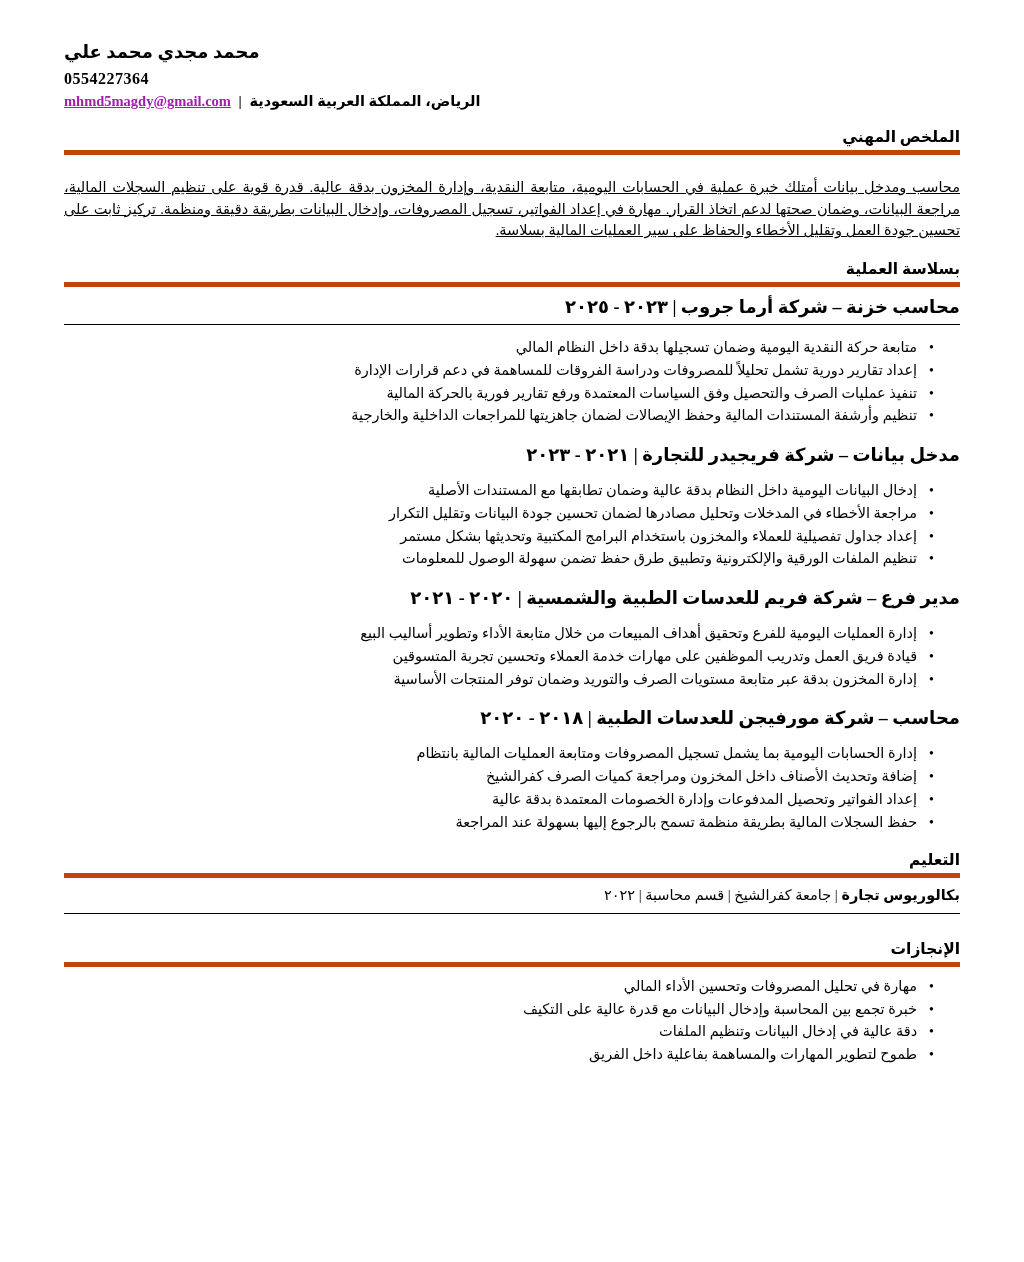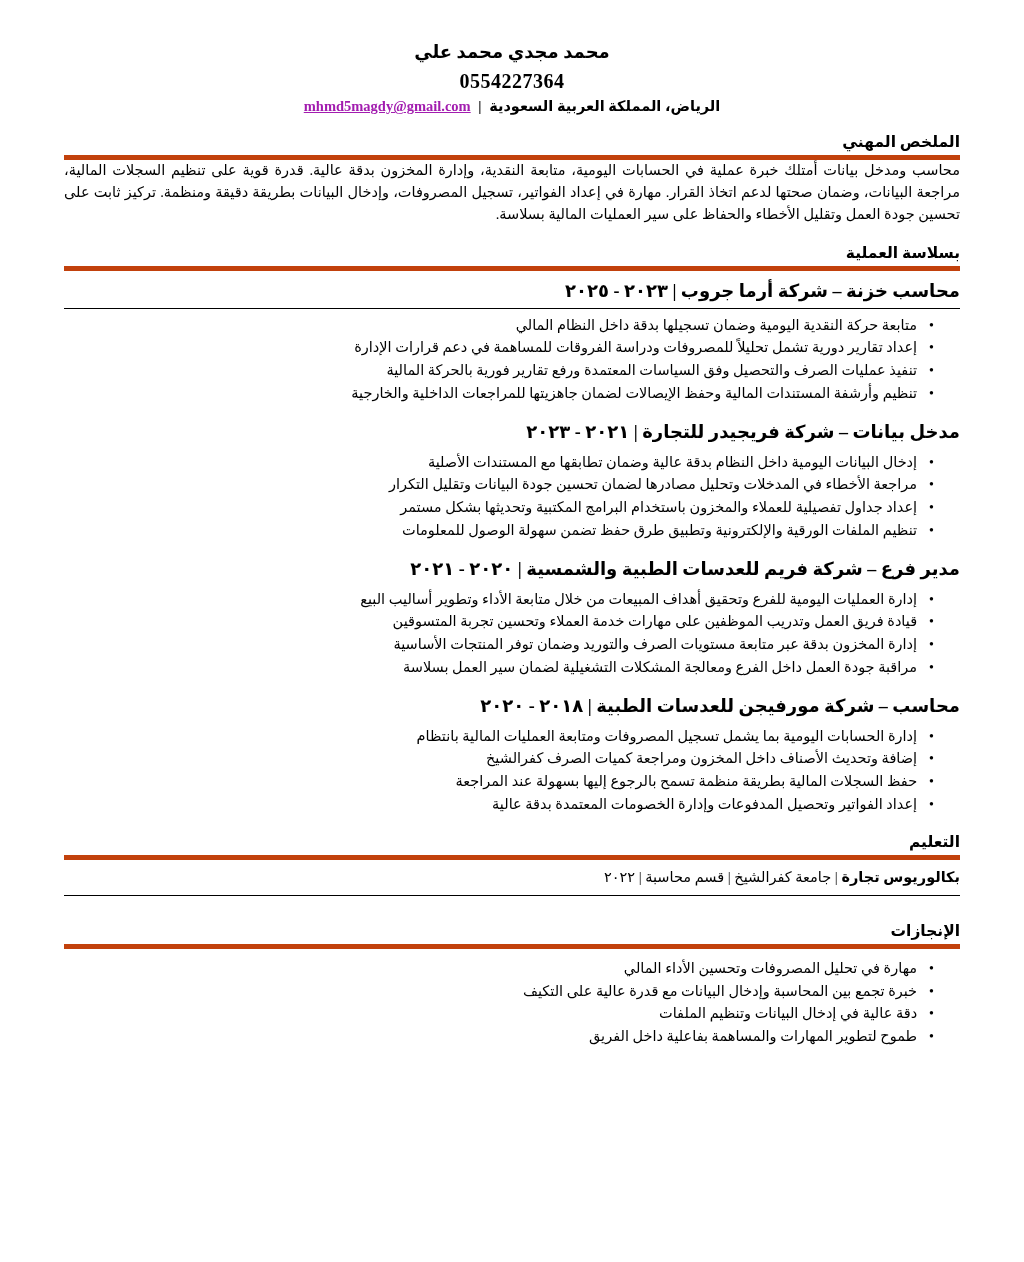--- a/index.html
+++ b/index.html
@@ -12,55 +12,56 @@
   .page {
     width: 1024px;
     height: 1262px;
     margin: 0 auto;
     background: #ffffff;
     padding: 40px 64px 40px 64px;
     direction: rtl;
     overflow: hidden;
   }
   
-  .header { text-align: center; margin-bottom: 10px; }
+  .header { text-align: left; margin-bottom: 10px; }
   .name { font-size: 18px; font-weight: bold; line-height: 1.35; }
-  .phone { font-size: 20px; font-weight: bold; line-height: 1.35; margin-top: 4px; letter-spacing: 0.5px; }
+  .phone { font-size: 16px; font-weight: bold; line-height: 1.35; margin-top: 4px; letter-spacing: 0.5px; }
   .contact { font-size: 14.5px; font-weight: bold; margin-top: 3px; }
   .contact .sep { margin: 0 4px; }
   .contact a { color: #a21caf; text-decoration: underline; }
   
   .section-title {
     font-size: 15.5px;
     font-weight: bold;
     margin-top: 18px;
     padding-bottom: 4px;
     border-bottom: 5px solid #c2410c;
   }
   .summary-text {
     font-size: 14.5px;
     line-height: 1.5;
     text-align: justify;
-    margin-top: 0;
+    margin-top: 22px;
+    text-decoration: underline;
   }
   
   .job { margin-top: 16px; }
   .job:first-of-type { margin-top: 8px; }
   .job-title {
     font-size: 18px;
     font-weight: bold;
     line-height: 1.4;
   }
   .job-title.ruled {
     padding-bottom: 4px;
     border-bottom: 1px solid #000;
   }
   ul.bullets {
     list-style: none;
-    margin-top: 5px;
+    margin-top: 11px;
     padding-right: 26px;
   }
   ul.bullets li {
     font-size: 14.5px;
     line-height: 1.55;
   }
   ul.bullets li::before {
     content: "\2022";
     font-size: 14px;
     margin-left: 12px;
@@ -120,31 +121,30 @@
         <li>تنظيم الملفات الورقية والإلكترونية وتطبيق طرق حفظ تضمن سهولة الوصول للمعلومات</li>
       </ul>
     </div>
 
     <div class="job">
       <h3 class="job-title">مدير فرع – شركة فريم للعدسات الطبية والشمسية | ٢٠٢٠ - ٢٠٢١</h3>
       <ul class="bullets">
         <li>إدارة العمليات اليومية للفرع وتحقيق أهداف المبيعات من خلال متابعة الأداء وتطوير أساليب البيع</li>
         <li>قيادة فريق العمل وتدريب الموظفين على مهارات خدمة العملاء وتحسين تجربة المتسوقين</li>
         <li>إدارة المخزون بدقة عبر متابعة مستويات الصرف والتوريد وضمان توفر المنتجات الأساسية</li>
-        <li>مراقبة جودة العمل داخل الفرع ومعالجة المشكلات التشغيلية لضمان سير العمل بسلاسة</li>
       </ul>
     </div>
 
     <div class="job">
       <h3 class="job-title">محاسب – شركة مورفيجن للعدسات الطبية | ٢٠١٨ - ٢٠٢٠</h3>
       <ul class="bullets">
         <li>إدارة الحسابات اليومية بما يشمل تسجيل المصروفات ومتابعة العمليات المالية بانتظام</li>
         <li>إضافة وتحديث الأصناف داخل المخزون ومراجعة كميات الصرف كفرالشيخ</li>
+        <li>إعداد الفواتير وتحصيل المدفوعات وإدارة الخصومات المعتمدة بدقة عالية</li>
         <li>حفظ السجلات المالية بطريقة منظمة تسمح بالرجوع إليها بسهولة عند المراجعة</li>
-        <li>إعداد الفواتير وتحصيل المدفوعات وإدارة الخصومات المعتمدة بدقة عالية</li>
       </ul>
     </div>
   </section>
 
   <section>
     <h2 class="section-title">التعليم</h2>
     <p class="edu-entry">
       <span class="degree">بكالوريوس تجارة</span>
       <span>| جامعة كفرالشيخ | قسم محاسبة | ٢٠٢٢</span>
     </p>

